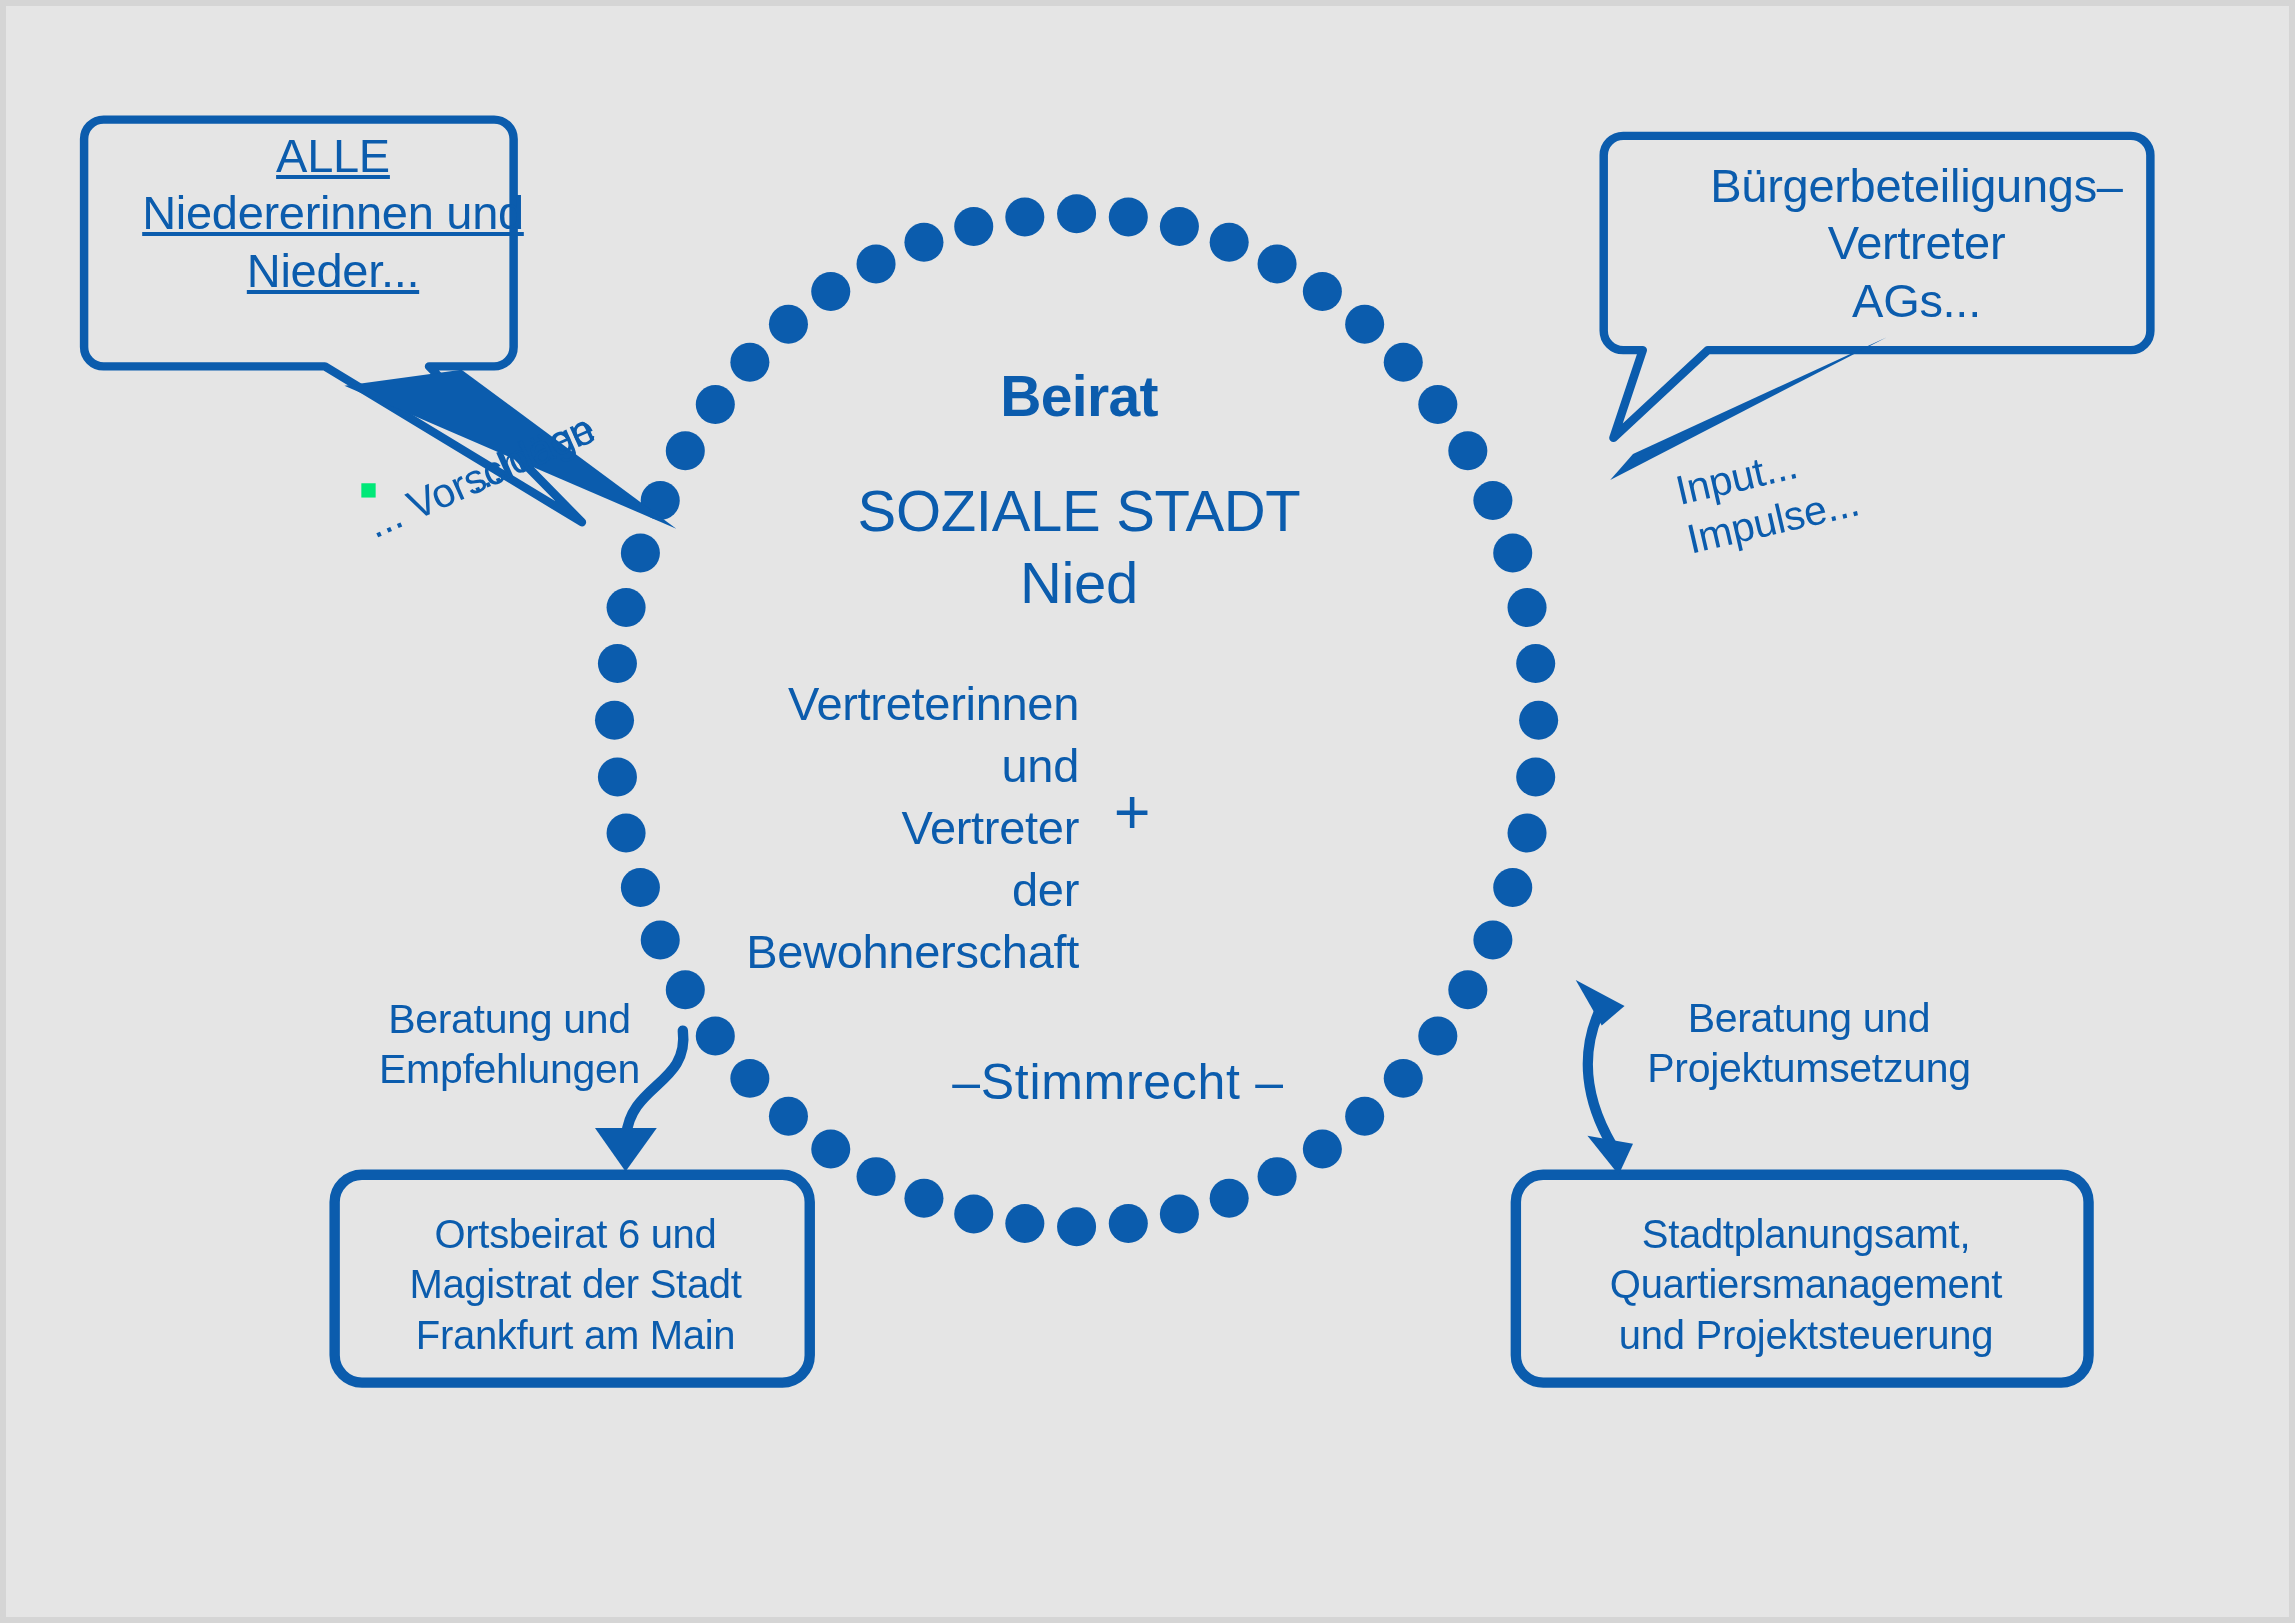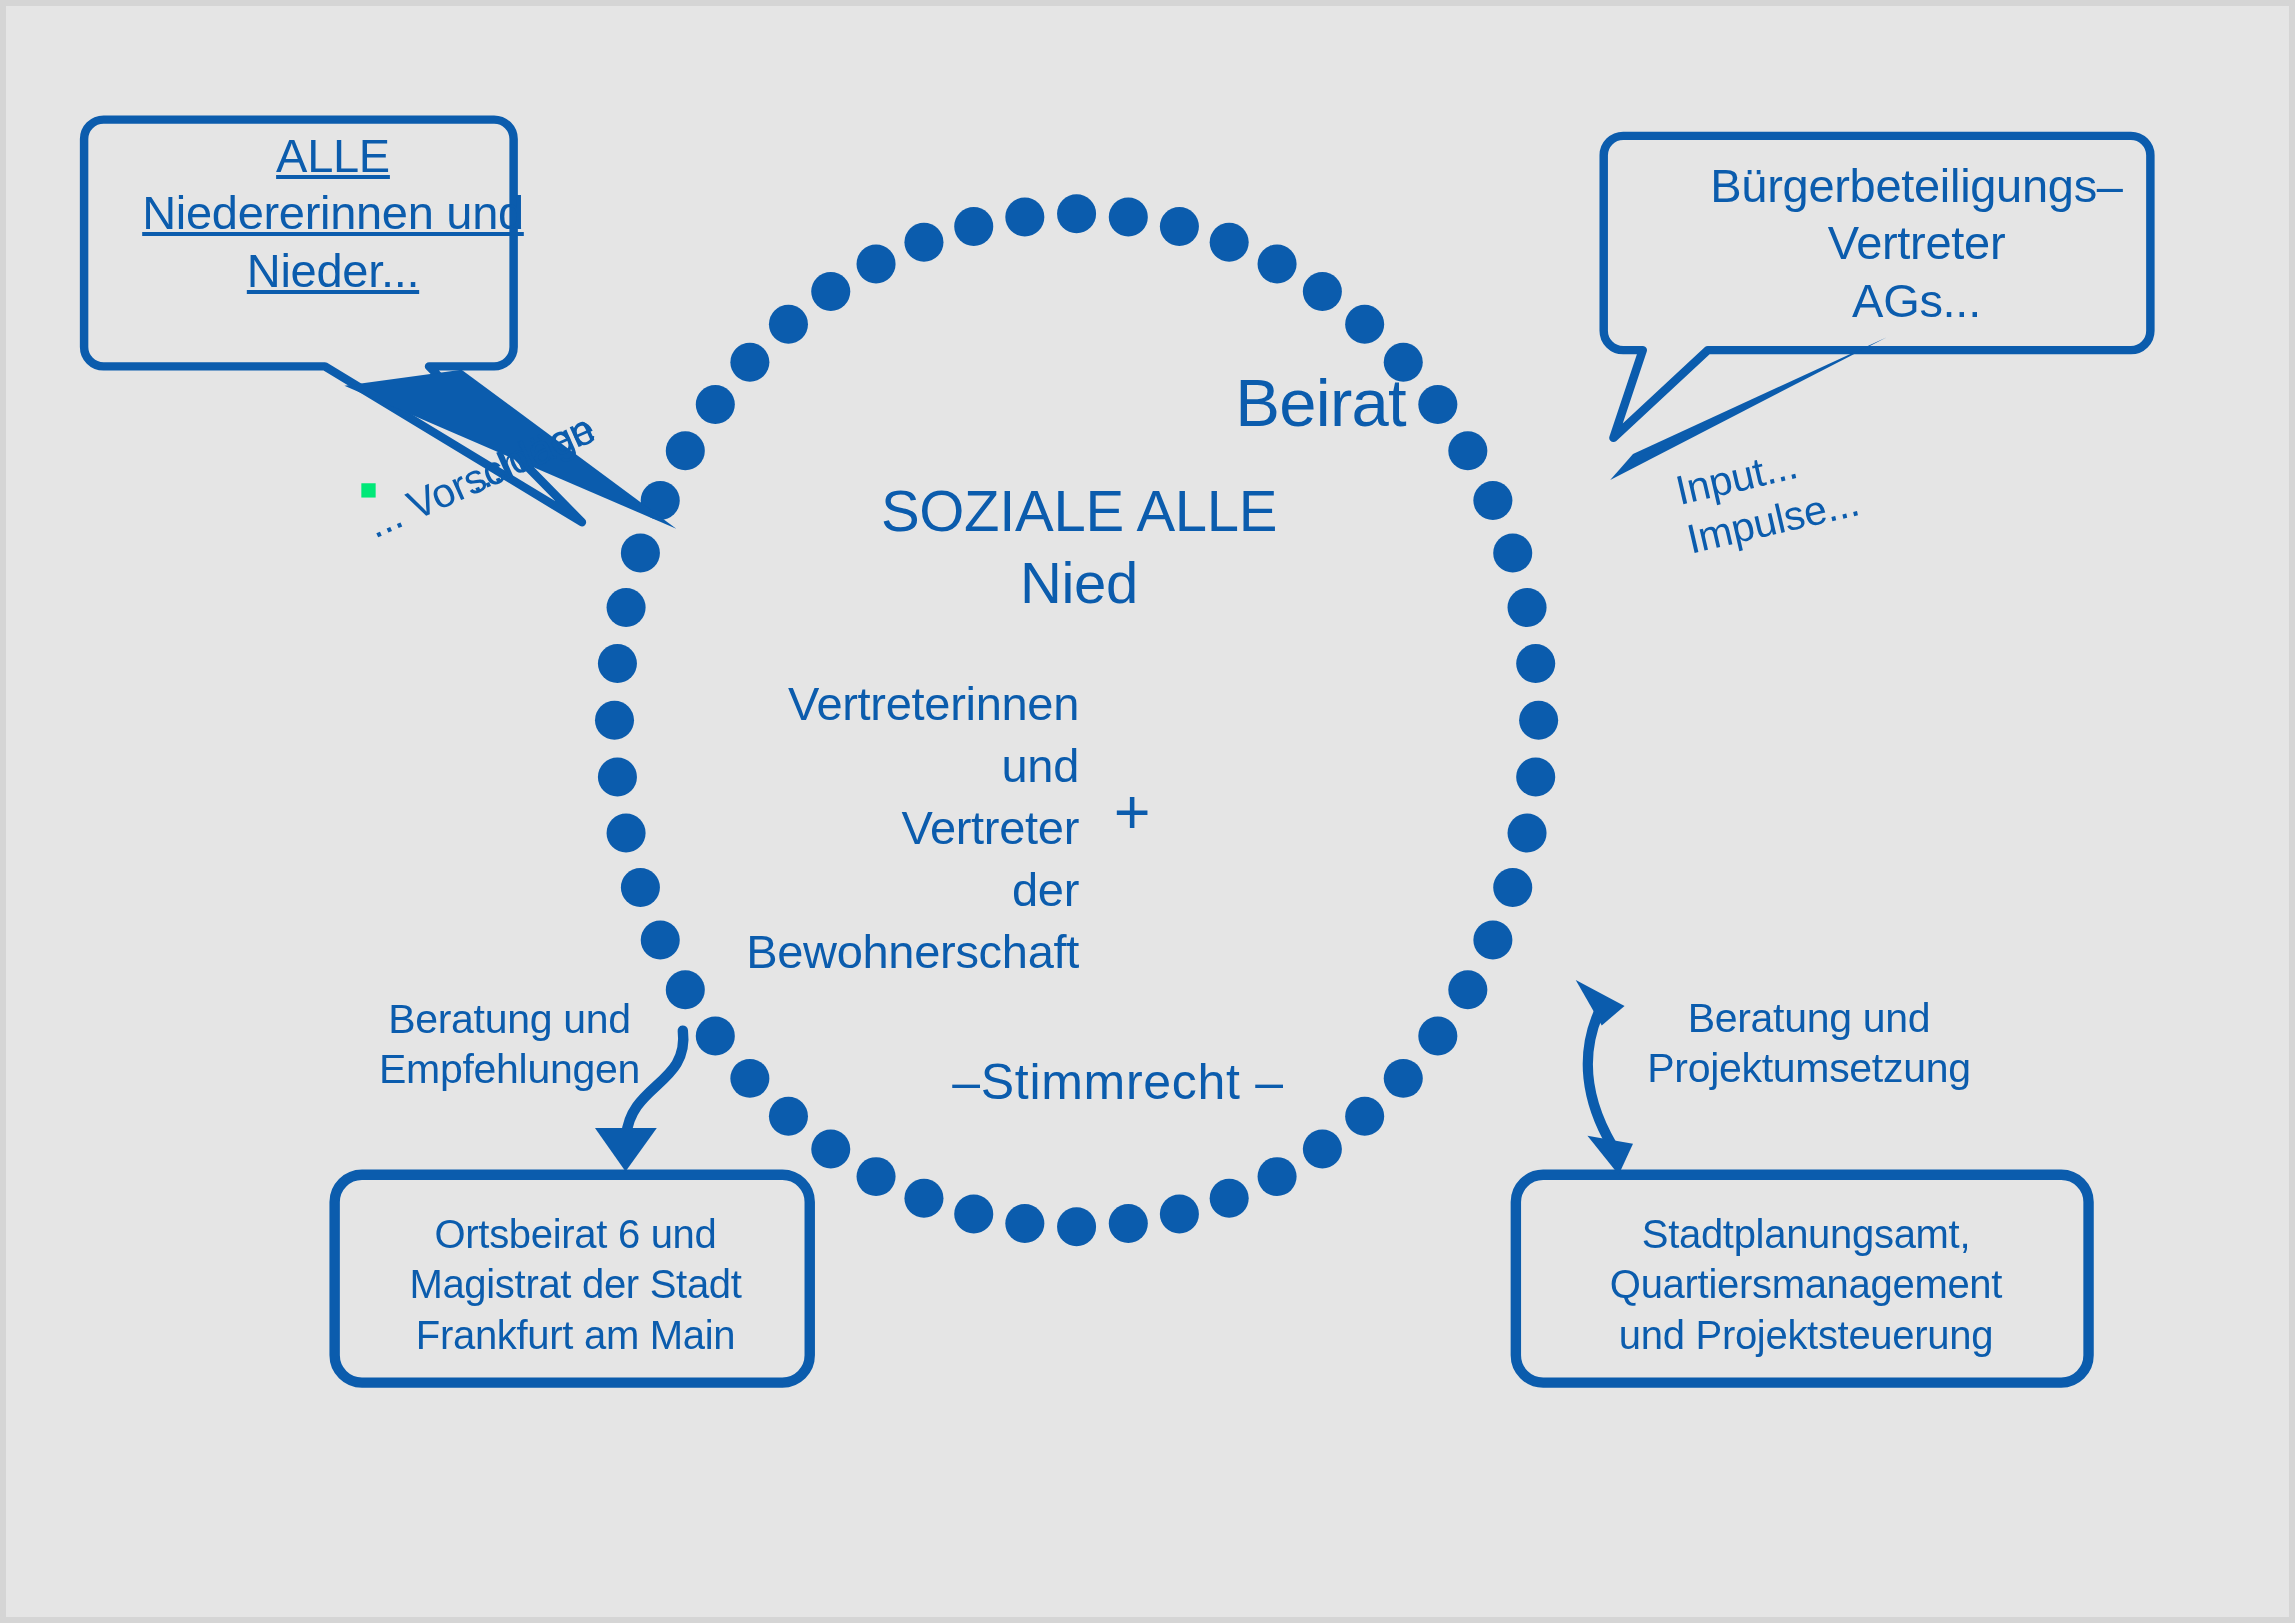--- a/index.html
+++ b/index.html
@@ -38,21 +38,21 @@
     font-size: 47px;
     font-weight: 400;
     line-height: 1.22;
   }
   #bubble-tl-text { left: 98px; top: 121px; width: 458px; text-decoration: underline; }
   #bubble-tr-text { left: 1675px; top: 151px; width: 471px; }
 
   
   #beirat-title {
     left: 746px; top: 357px; width: 654px;
-    font-size: 67px; font-weight: normal; letter-spacing: -0.7px; text-align: right;
+    font-size: 57px; font-weight: bold; letter-spacing: -0.7px;
   }
   #soziale-stadt {
     left: 746px; top: 471px; width: 654px;
     font-size: 58px;
   }
   #nied {
     left: 746px; top: 543px; width: 654px;
     font-size: 58px;
   }
   .column-text {
@@ -231,21 +231,21 @@
 
   <div class="txt annot" id="annot-ideen">...Ideen</div>
 
   <div class="txt annot" id="annot-vorschlaege">...  Vorschläge</div>
 
   <div class="txt annot" id="annot-input">Input...
 Impulse...</div>
 
   <div class="txt" id="beirat-title">Beirat</div>
 
-  <div class="txt" id="soziale-stadt">SOZIALE ALLE</div>
+  <div class="txt" id="soziale-stadt">SOZIALE STADT</div>
 
   <div class="txt" id="nied">Nied</div>
 
   <div class="txt column-text" id="col-left">Vertreterinnen
 und
 Vertreter
 der
 Bewohnerschaft</div>
 
   <div class="txt" id="plus-sign">+</div>

